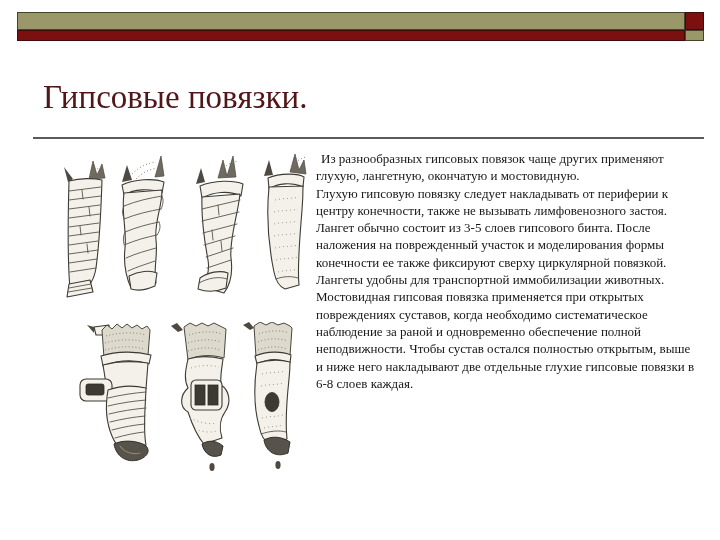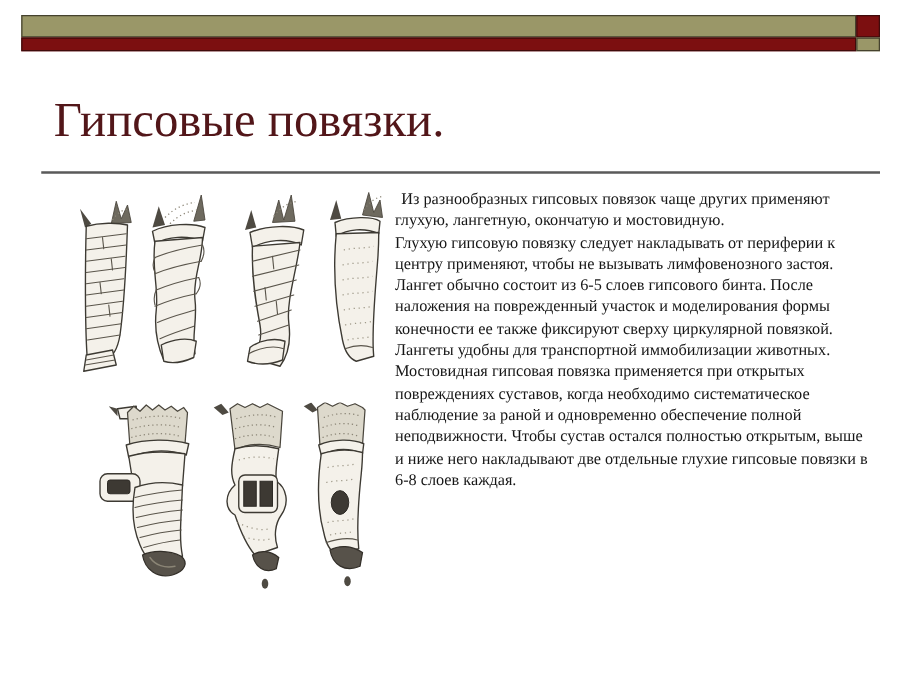--- a/index.html
+++ b/index.html
@@ -10,21 +10,21 @@
   
   .bar-olive{position:absolute;left:17px;top:12px;width:668px;height:18px;
     background:#9a9768;border:1px solid #45422e;box-sizing:border-box;}
   .bar-maroon{position:absolute;left:17px;top:30px;width:668px;height:11px;
     background:#7c0f10;border:1px solid #3f0b0b;box-sizing:border-box;}
   .sq-maroon{position:absolute;left:685px;top:12px;width:19px;height:18px;
     background:#7c0f10;border:1px solid #3f0b0b;box-sizing:border-box;}
   .sq-olive{position:absolute;left:685px;top:30px;width:19px;height:11px;
     background:#9a9768;border:1px solid #45422e;box-sizing:border-box;}
   
-  .title{position:absolute;left:43px;top:76px;font-size:39px;line-height:42px;
+  .title{position:absolute;left:43px;top:76px;font-size:33px;line-height:42px;
     color:#521619;white-space:nowrap;}
   .rule{position:absolute;left:33px;top:137px;width:671px;height:2px;background:#5a5a5a;}
   
   .textblock{position:absolute;left:316px;top:150px;width:384px;
     font-size:13px;line-height:17.3px;color:#161616;}
   .textblock p{margin:0;}
   .textblock p.first{text-indent:5px;}
   
   .figs{position:absolute;left:40px;top:146px;width:284px;height:340px;}
   .figs svg{position:absolute;}
@@ -133,16 +133,16 @@
     <path class="stip" d="M22,52 C30,50 38,51 45,49 M21,64 C29,62 37,63 44,61 M22,96 C29,94 36,95 43,93 M24,106 C31,104 37,105 43,103"></path>
     <ellipse cx="32" cy="80" rx="7" ry="9.5" class="hole"></ellipse>
     <path class="wrapln" d="M21,112 C30,109 39,108 46,110"></path>
     <path class="hoof" d="M24,118 C26,130 36,136 48,131 L50,120 C41,114 31,114 24,118 Z"></path>
     <ellipse cx="38" cy="143" rx="2.6" ry="4" class="furdark"></ellipse>
   </svg>
 </div>
 
 <div class="textblock">
   <p class="first">Из разнообразных гипсовых повязок чаще других применяют глухую, лангетную, окончатую и мостовидную.</p>
-  <p>Глухую гипсовую повязку следует накладывать от периферии к центру применяют, чтобы не вызывать лимфовенозного застоя.</p>
-  <p>Лангет обычно состоит из 6-5 слоев гипсового бинта. После наложения на поврежденный участок и моделирования формы конечности ее также фиксируют сверху циркулярной повязкой. Лангеты удобны для транспортной иммобилизации животных.</p>
+  <p>Глухую гипсовую повязку следует накладывать от периферии к центру конечности, также не вызывать лимфовенозного застоя.</p>
+  <p>Лангет обычно состоит из 3-5 слоев гипсового бинта. После наложения на поврежденный участок и моделирования формы конечности ее также фиксируют сверху циркулярной повязкой. Лангеты удобны для транспортной иммобилизации животных.</p>
   <p>Мостовидная гипсовая повязка применяется при открытых повреждениях суставов, когда необходимо систематическое наблюдение за раной и одновременно обеспечение полной неподвижности. Чтобы сустав остался полностью открытым, выше и ниже него накладывают две отдельные глухие гипсовые повязки в 6-8 слоев каждая.</p>
 </div>
 
 </body></html>

